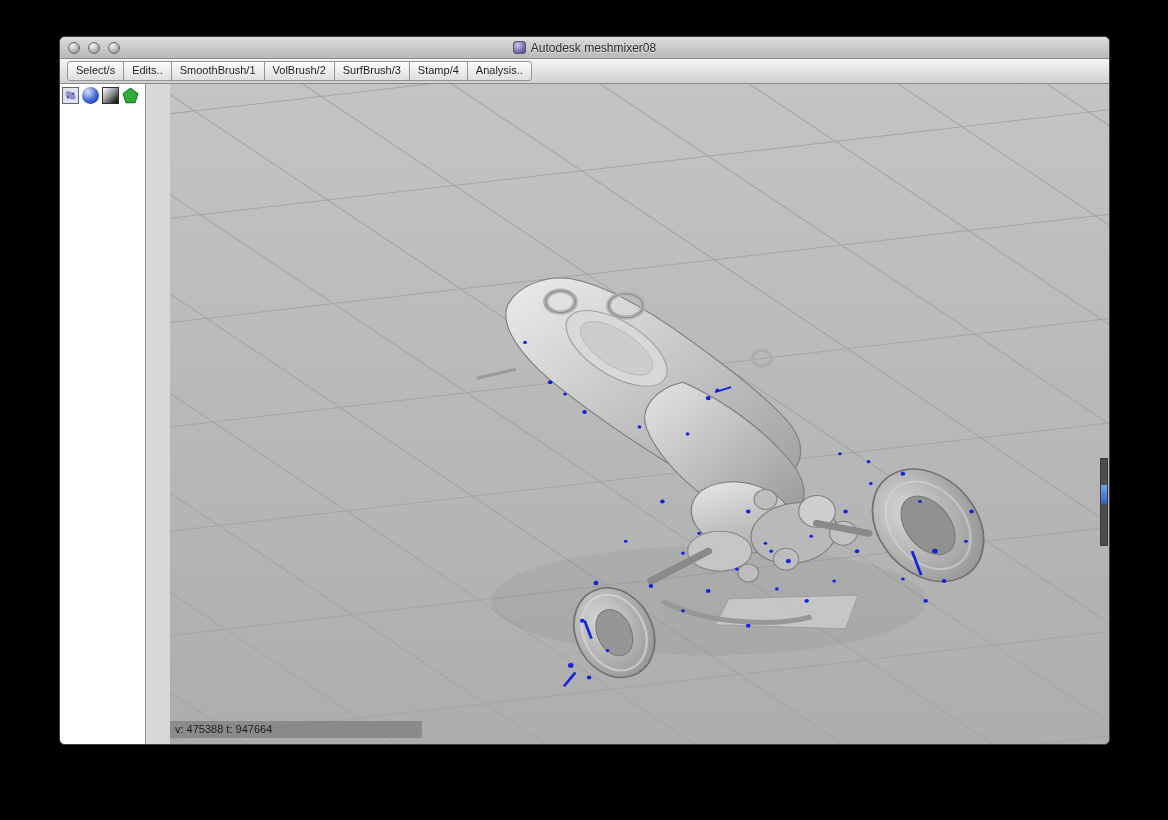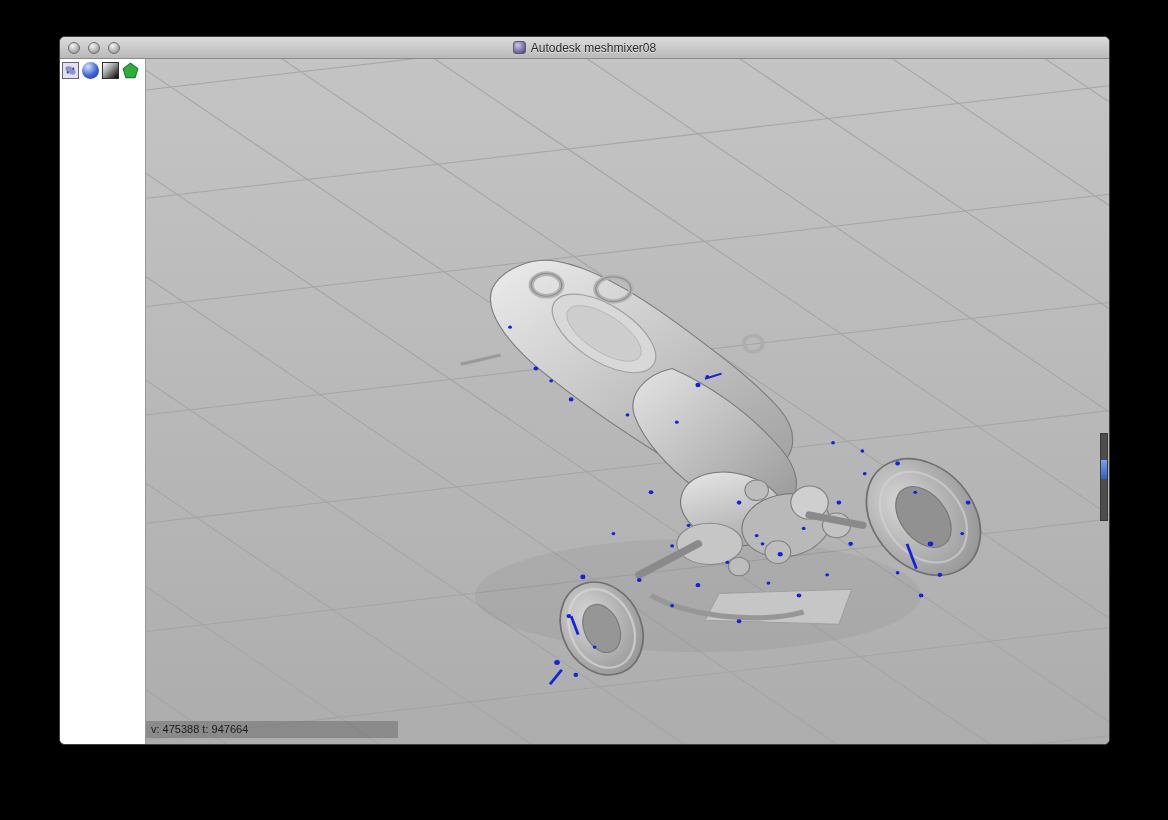--- a/index.html
+++ b/index.html
@@ -58,20 +58,21 @@
     background:radial-gradient(circle at 35% 28%,#d4e2ff,#3e63d4 55%,#17308f);
   }
   .matcap-icon{
     background:linear-gradient(135deg,#ffffff 0%,#9a9a9a 45%,#000000 100%);
     border:1px solid #2e2e2e;
   }
   
   .viewport{
     flex:1;position:relative;overflow:hidden;
     background:linear-gradient(#c4c4c4,#adadad);
+    margin-left:24px;
   }
   .scene{position:absolute;left:0;top:0;width:100%;height:100%;display:block;}
   .status{
     position:absolute;left:0;bottom:6px;width:252px;height:17px;
     background:rgba(74,74,74,.35);
     font-size:11px;line-height:17px;color:#1c1c1c;padding-left:5px;box-sizing:border-box;
   }
   .vp-scroll{
     position:absolute;right:1px;top:374px;width:8px;height:88px;
     background:#4d4d4d;border:1px solid #383838;box-sizing:border-box;
@@ -104,20 +105,29 @@
       <div class="light"></div>
       <div class="light"></div>
       <div class="light"></div>
     </div>
     <div class="title-wrap">
       <span class="app-icon"></span>
       <span class="win-title">Autodesk meshmixer08</span>
     </div>
   </div>
 
+  <div class="toolbar">
+    <div class="tb-btn">Select/s</div>
+    <div class="tb-btn">Edits..</div>
+    <div class="tb-btn">SmoothBrush/1</div>
+    <div class="tb-btn">VolBrush/2</div>
+    <div class="tb-btn">SurfBrush/3</div>
+    <div class="tb-btn">Stamp/4</div>
+    <div class="tb-btn">Analysis..</div>
+  </div>
 
   <div class="content">
 
     <div class="left-panel">
       <div class="obj-icons">
         <div class="obj-icon selected">
           <svg viewBox="0 0 16 16" width="15" height="15">
             <rect x="0" y="0" width="16" height="16" fill="#dfe2f2"></rect>
             <ellipse cx="8" cy="8" rx="6" ry="3.6" fill="#8e93cc" transform="rotate(32 8 8)"></ellipse>
             <circle cx="5" cy="10" r="1.1" fill="#3a3f86"></circle>

